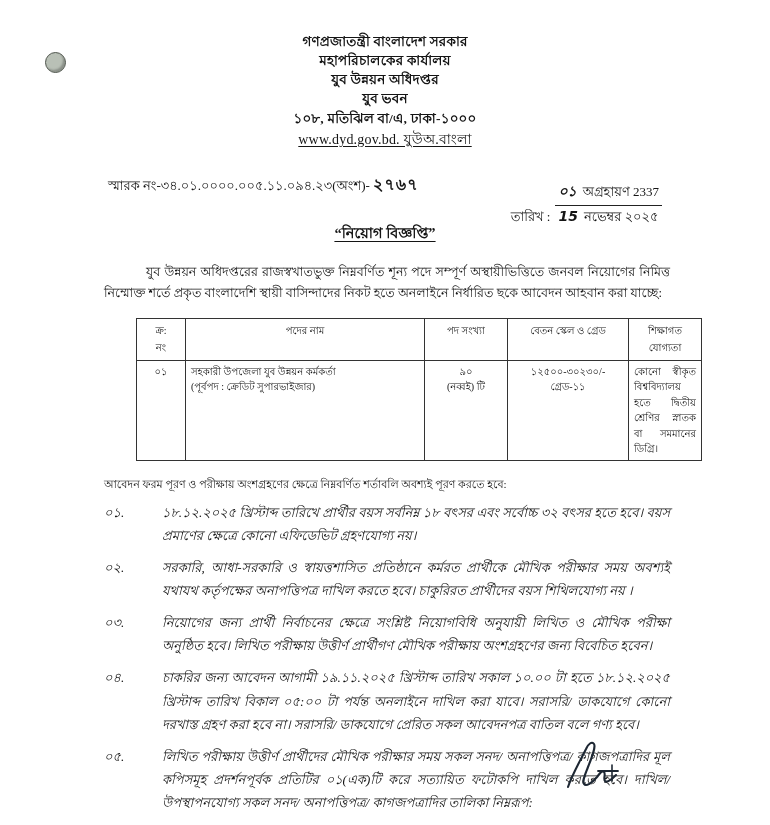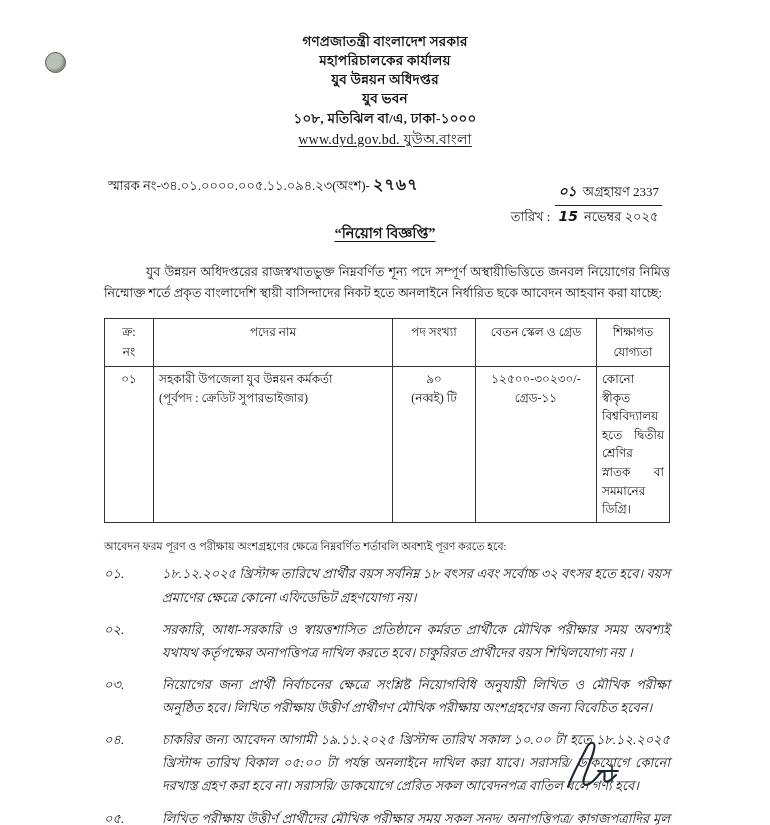--- a/index.html
+++ b/index.html
@@ -129,22 +129,23 @@
     line-height: 1.72;
     text-align: justify;
     text-indent: 42px;
     margin-bottom: 13px;
   }
 
   
   table.post-table {
     width: 100%;
     border-collapse: collapse;
-    font-size: 12px;
+    font-size: 10px;
     margin-bottom: 14px;
+    margin-left: 32px;
   }
   table.post-table th,
   table.post-table td {
     border: 1.1px solid #333;
     padding: 3px 5px;
     vertical-align: top;
   }
   table.post-table th {
     text-align: center;
     font-weight: normal;

